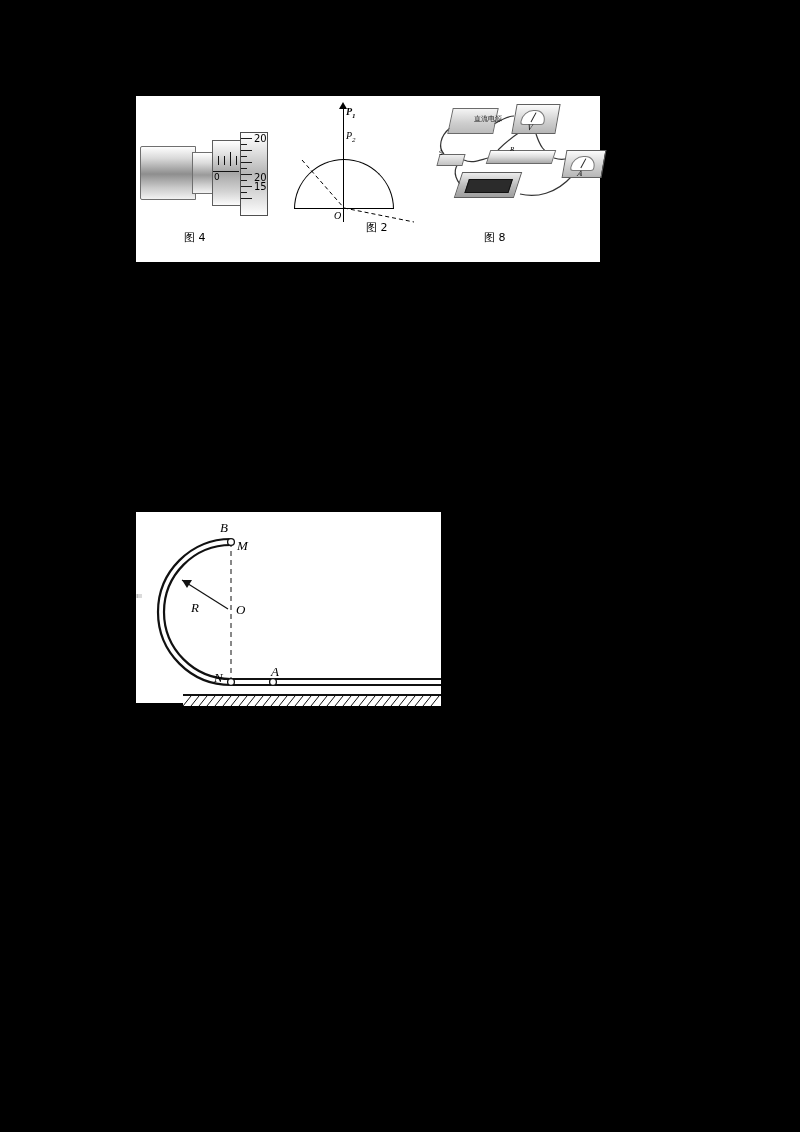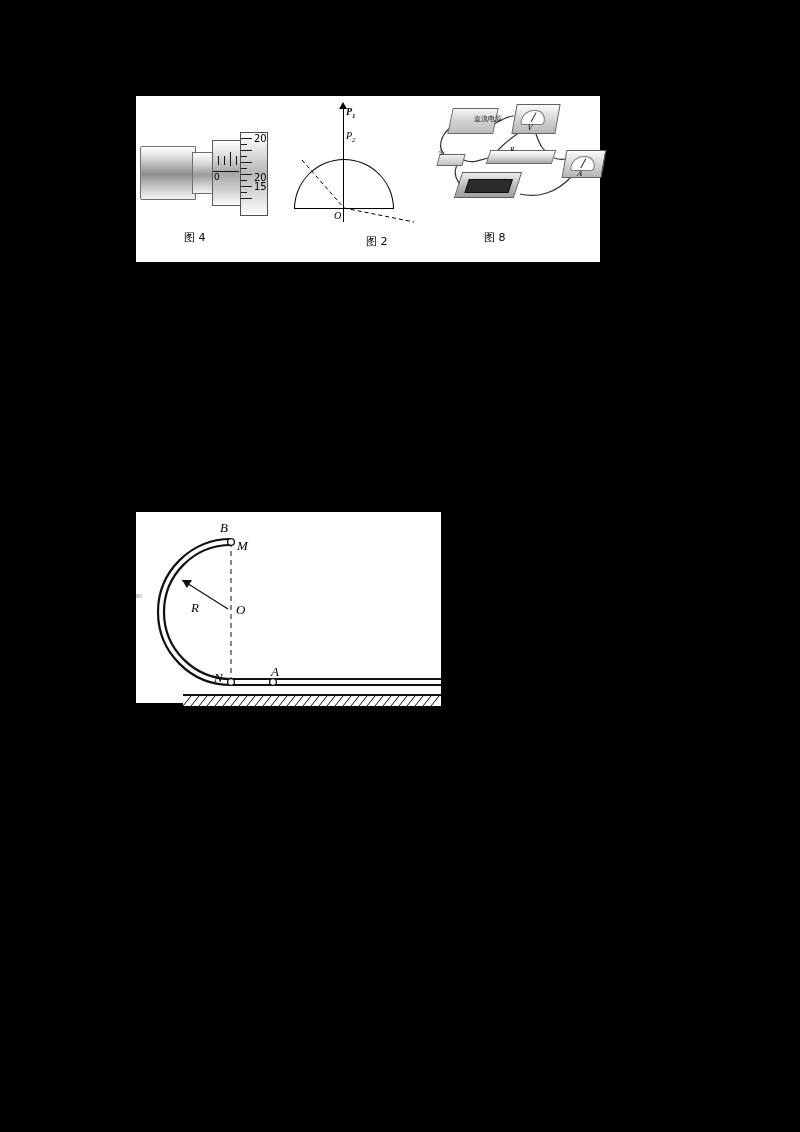--- a/index.html
+++ b/index.html
@@ -349,21 +349,21 @@
         <line x1="48" y1="56" x2="118" y2="70" stroke="#000" stroke-width="1" stroke-dasharray="4,3"></line>
       </svg>
       <div class="fig2-label" style="left:50px; top:4px;font-weight:bold;">
         <span>P</span><sub style="font-size:7px">1</sub>
       </div>
       <div class="fig2-label" style="left:50px; top:28px;">
         <span>P</span><sub style="font-size:7px">2</sub>
       </div>
       <div class="fig2-label" style="left:38px; top:108px;">O</div>
     </div>
-    <div class="fig-caption" style="left:190px; top:138px;padding-left:40px;">图 2</div>
+    <div class="fig-caption" style="left:190px; top:124px;padding-left:40px;">图 2</div>
 
     <div class="fig3-wrap">
       <svg width="164" height="124" style="position:absolute;left:0;top:0">
         <path d="M14 26 C4 34 2 46 8 52" stroke="#333" fill="none" stroke-width="1.2"></path>
         <path d="M28 58 C36 62 44 58 52 56" stroke="#333" fill="none" stroke-width="1.2"></path>
         <path d="M58 22 C68 16 74 14 78 14" stroke="#333" fill="none" stroke-width="1.2"></path>
         <path d="M100 32 C104 44 108 50 116 54" stroke="#333" fill="none" stroke-width="1.2"></path>
         <path d="M118 56 C124 58 128 58 132 56" stroke="#333" fill="none" stroke-width="1.2"></path>
         <path d="M136 74 C120 92 100 96 84 92" stroke="#333" fill="none" stroke-width="1.2"></path>
         <path d="M30 88 C20 80 16 70 22 62" stroke="#333" fill="none" stroke-width="1.2"></path>

